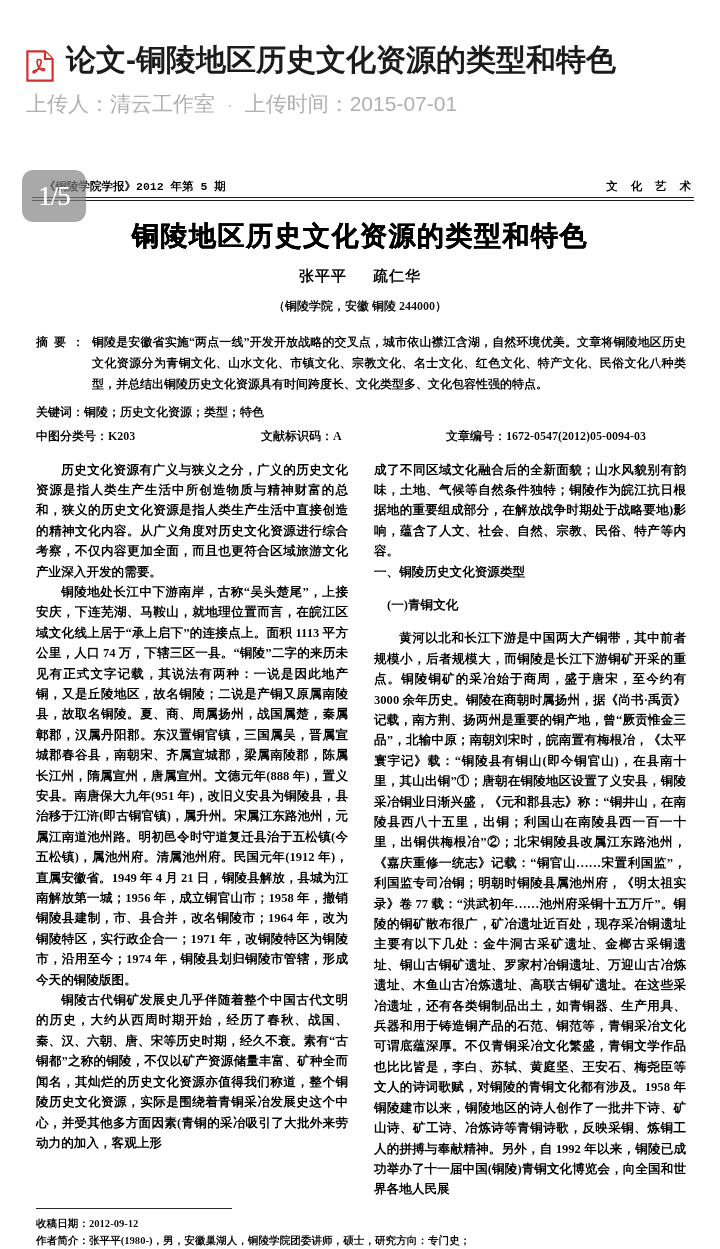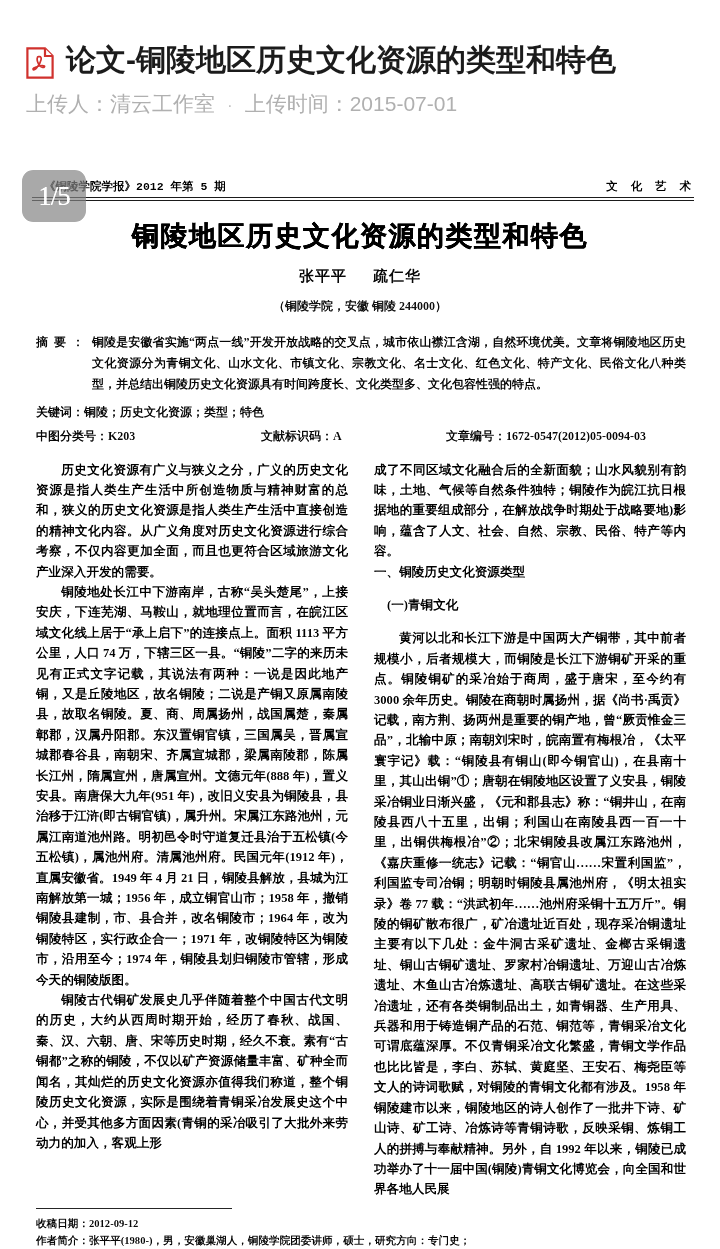--- a/index.html
+++ b/index.html
@@ -8,21 +8,21 @@
     background: #ffffff;
     font-family: "Liberation Sans", "DejaVu Sans", sans-serif;
   }
   body { width: 720px; min-height: 1249px; position: relative; overflow: hidden; }
 
   
   .doc-header { padding: 38px 26px 0 26px; }
 
   .title-row {
     display: flex;
-    align-items: center;
+    align-items: flex-end;
     gap: 12px;
   }
   .pdf-icon {
     flex: 0 0 auto;
     width: 28px; height: 32px;
     margin-top: 5px;
     position: relative;
   }
   .pdf-icon svg { display: block; }
 

